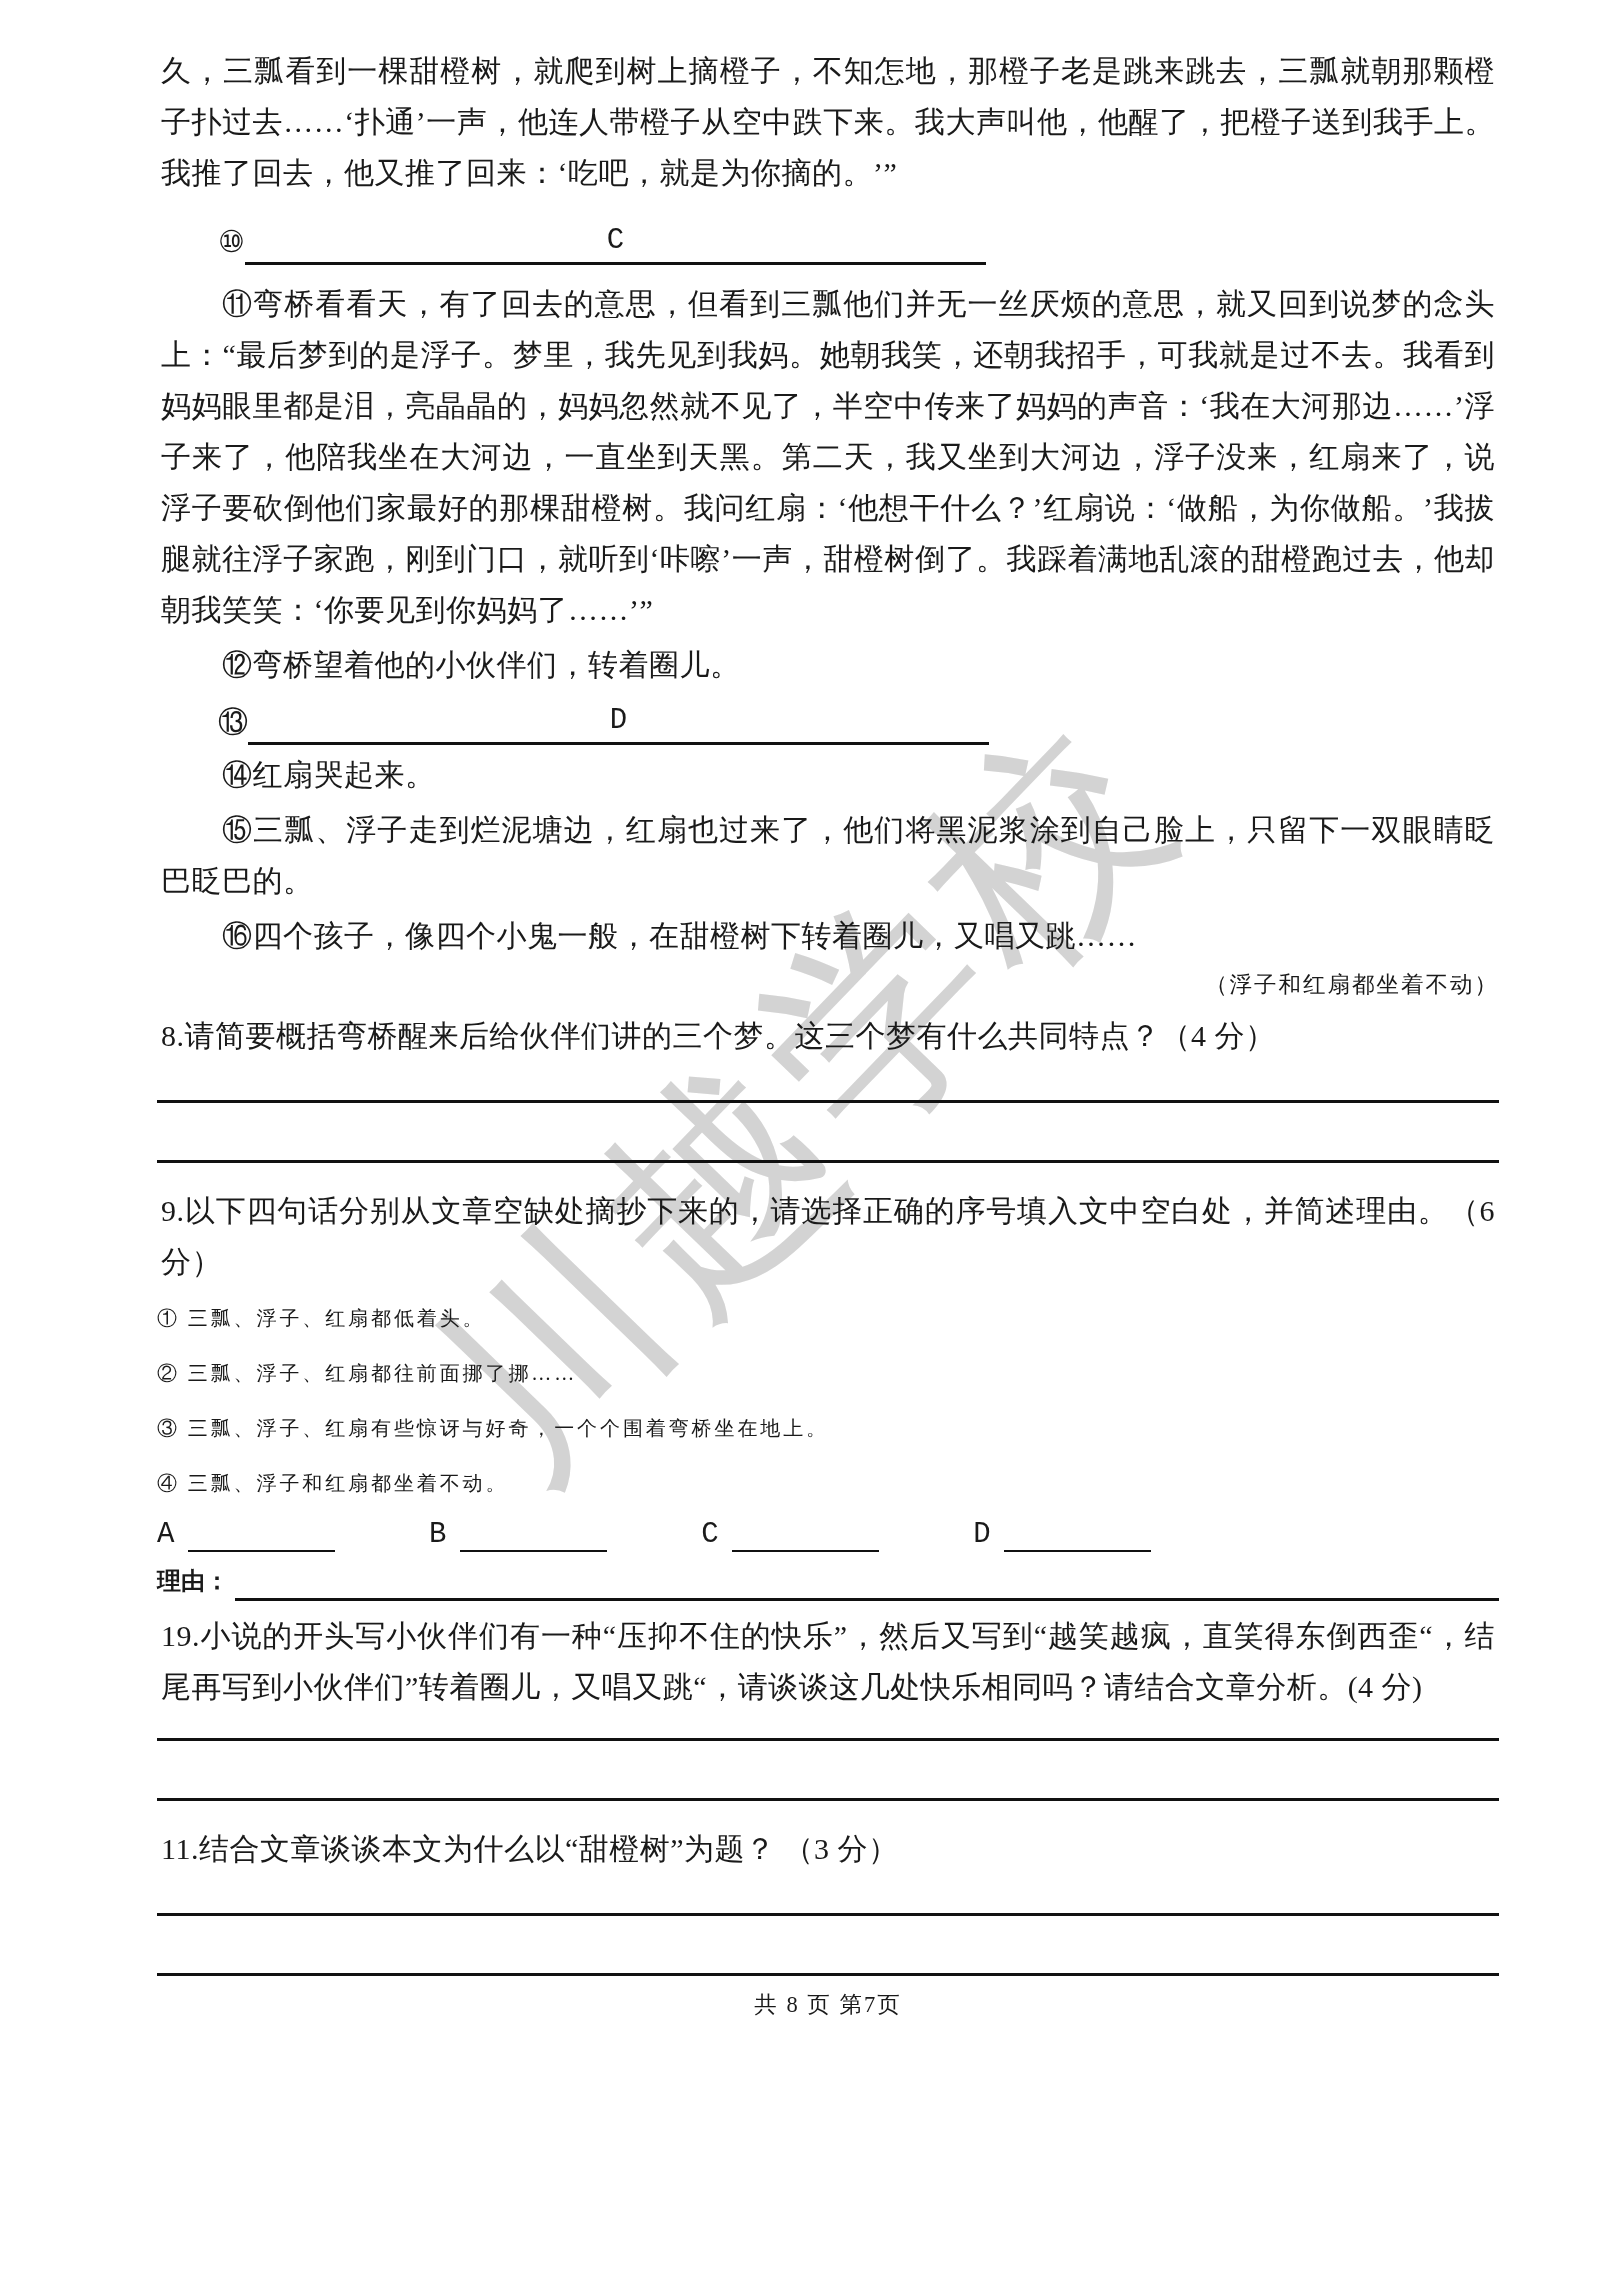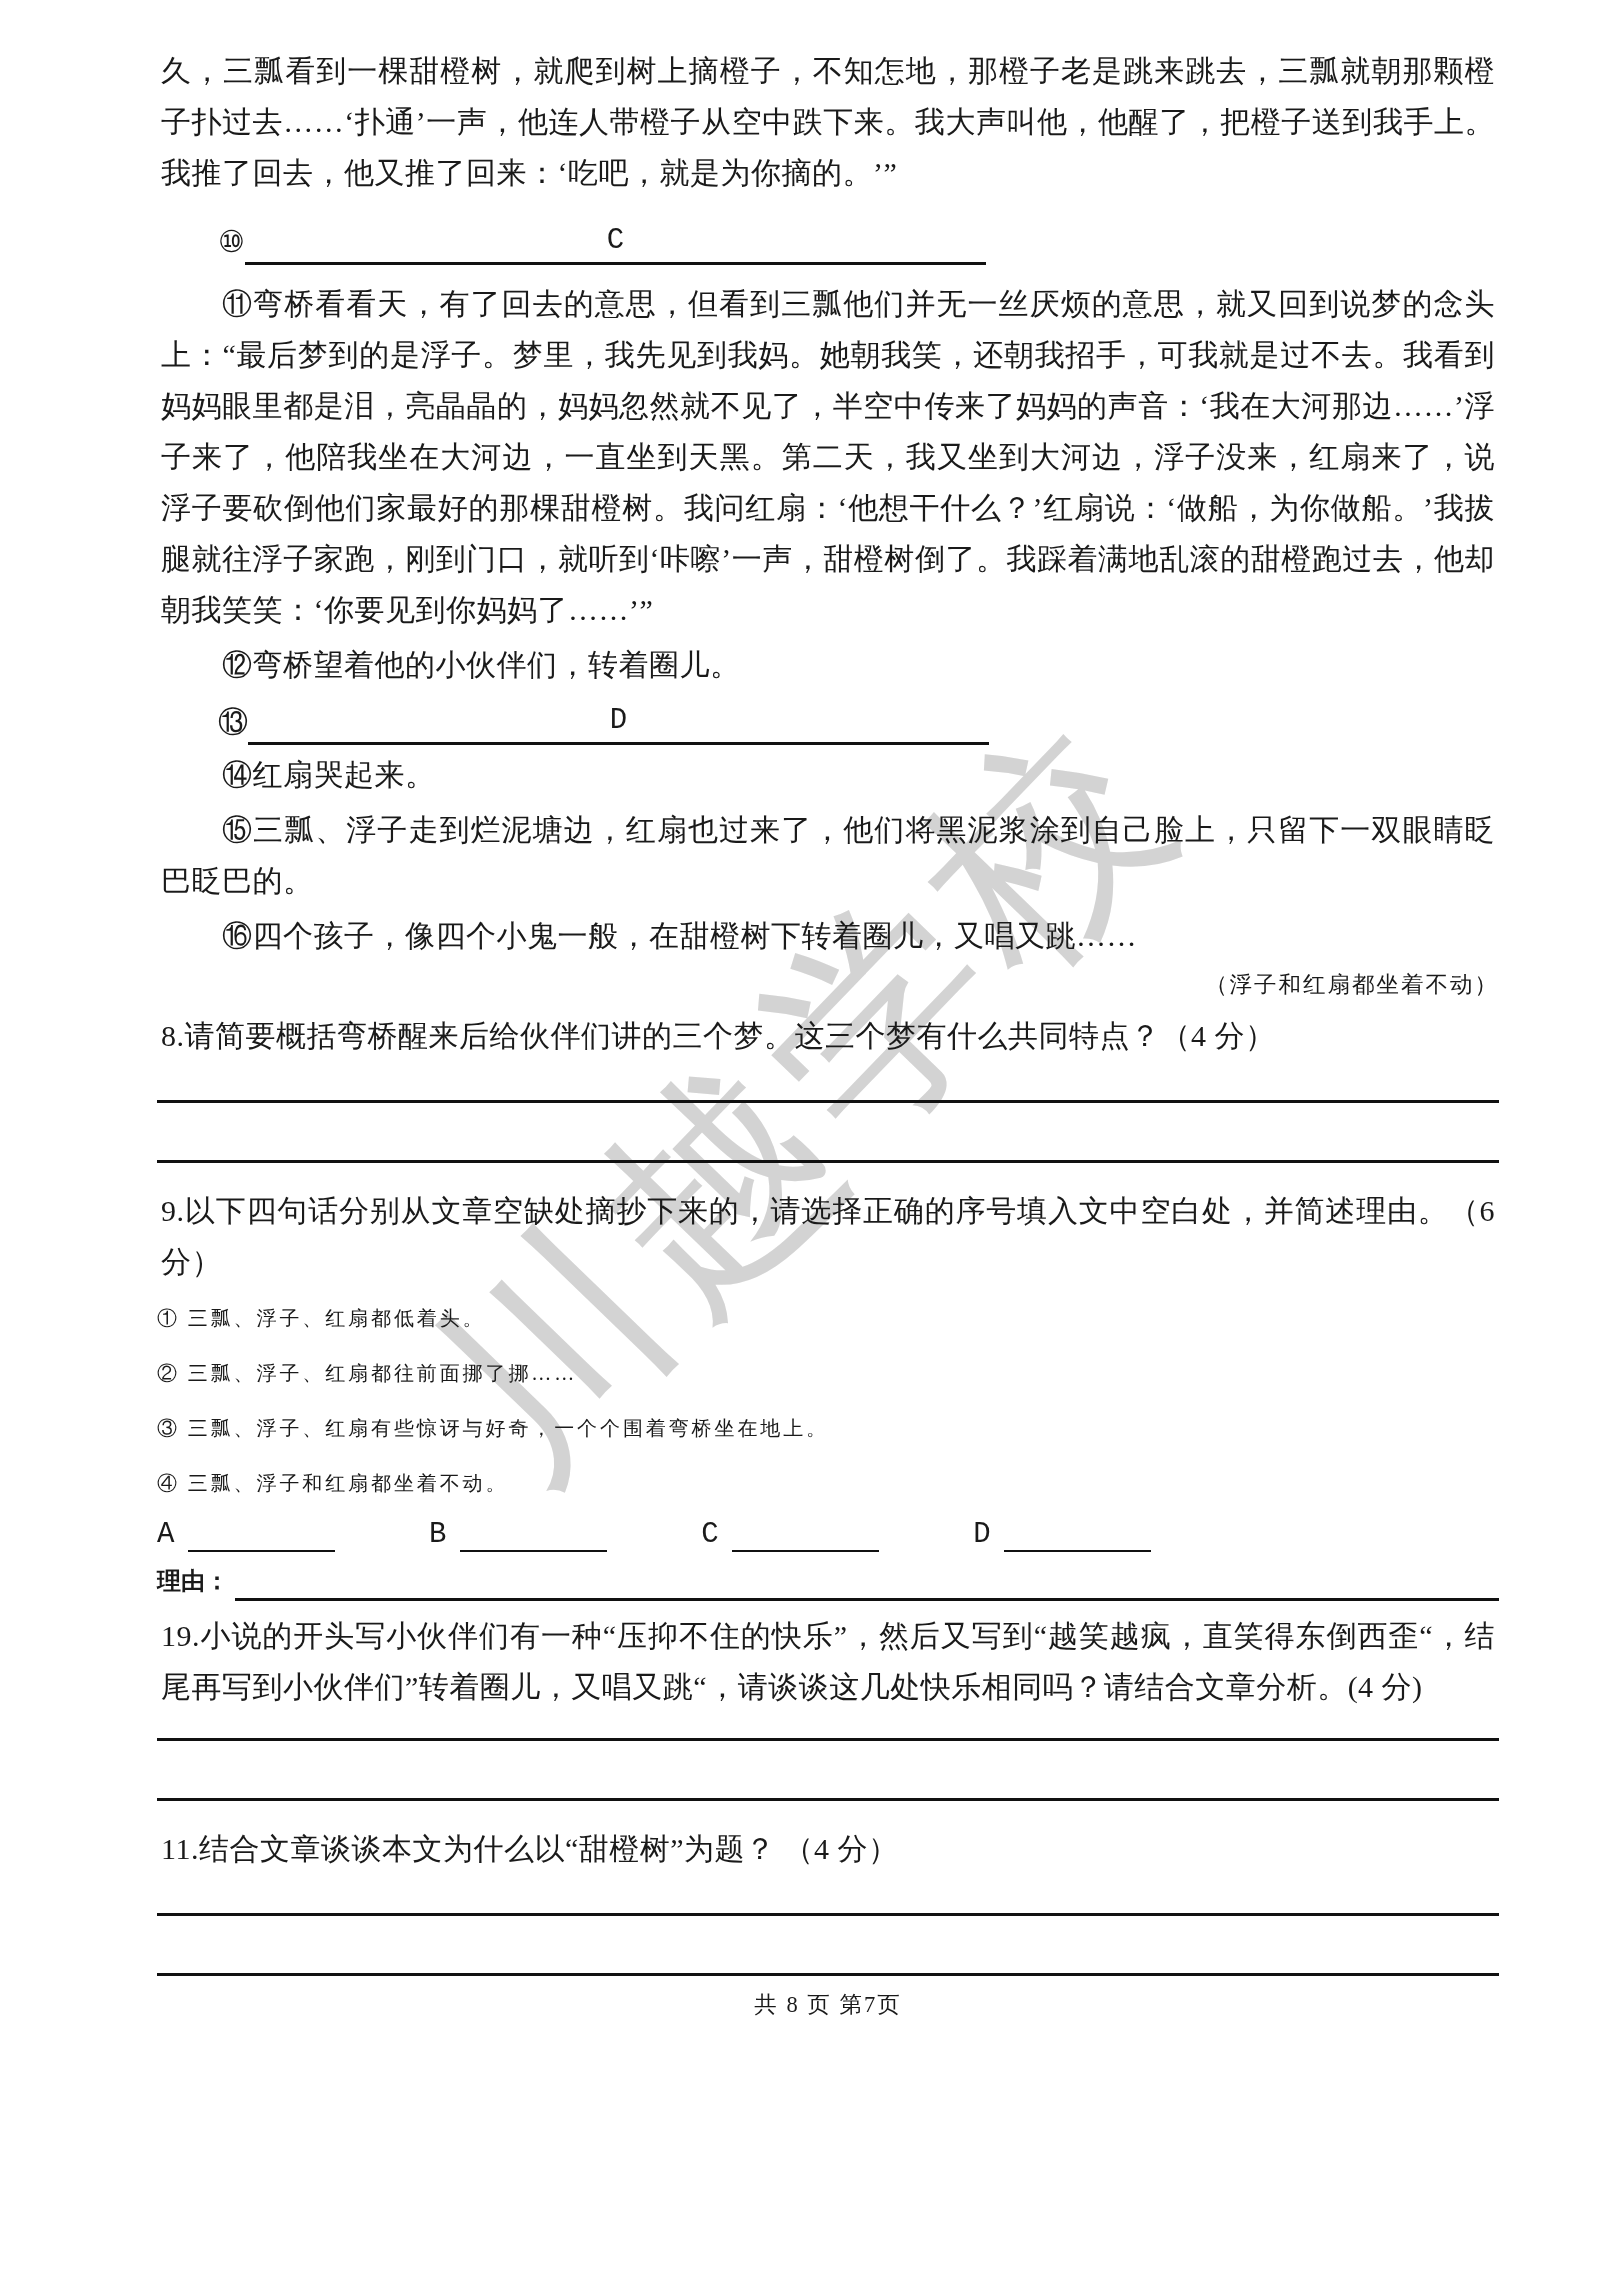--- a/index.html
+++ b/index.html
@@ -184,21 +184,21 @@
 
     <div class="reason-row">
       <span class="label">理由：</span>
       <span class="reason-fill"></span>
     </div>
 
     <p class="para q10">19.小说的开头写小伙伴们有一种“压抑不住的快乐”，然后又写到“越笑越疯，直笑得东倒西歪“，结尾再写到小伙伴们”转着圈儿，又唱又跳“，请谈谈这几处快乐相同吗？请结合文章分析。(4 分)</p>
     <div class="rule r3"></div>
     <div class="rule r4"></div>
 
-    <p class="para q11">11.结合文章谈谈本文为什么以“甜橙树”为题？ （4 分）</p>
+    <p class="para q11">11.结合文章谈谈本文为什么以“甜橙树”为题？ （3 分）</p>
     <div class="rule r5"></div>
     <div class="rule r6"></div>
 
     <div class="footer">共 8 页  第7页</div>
 
   </div>
 </div>
 
 
 </body></html>

